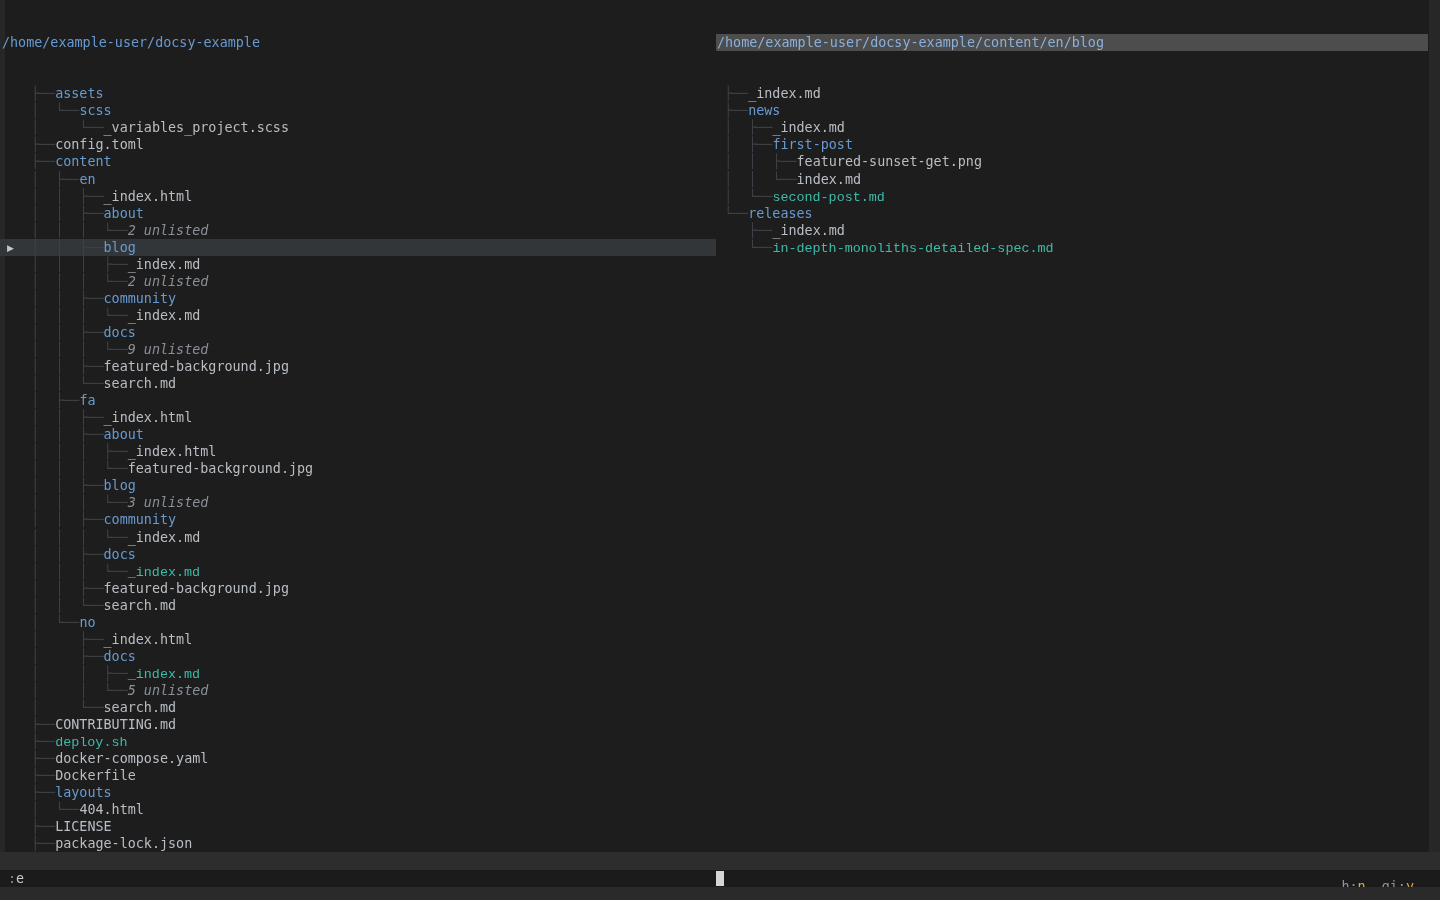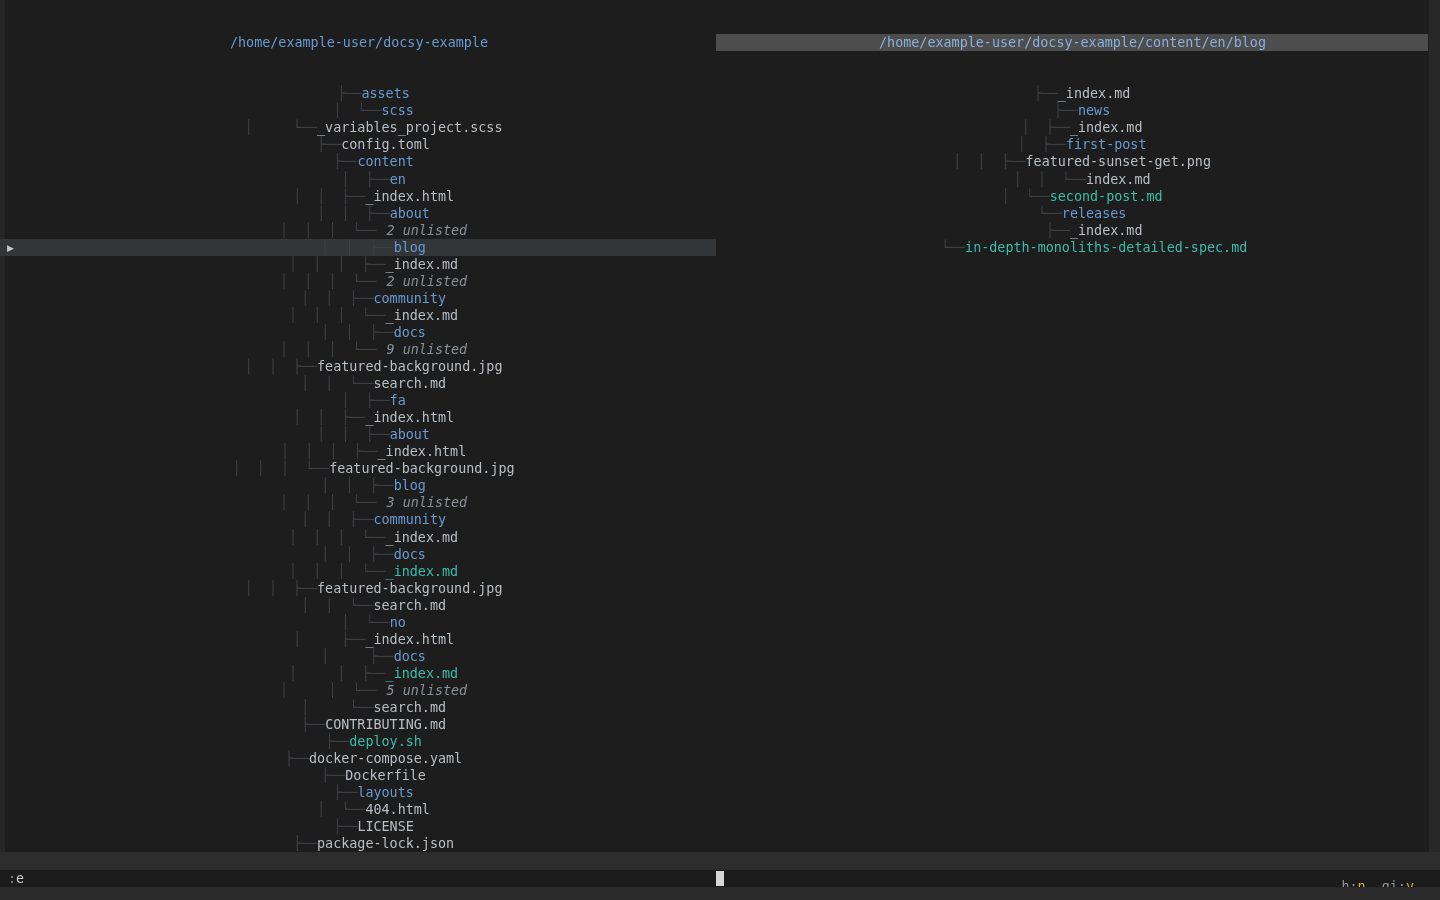--- a/index.html
+++ b/index.html
@@ -1,21 +1,21 @@
 <!DOCTYPE html>
 <html style="--bg: #1d1d1d; --edge_strip: #272727; --tree_line: #3d4147; --dir: #689ad1; --file: #b9bec4; --git: #3cbcaa; --unlisted: #8a9098; --selected_bg: #333639; --arrow: #c5c5c5; --title_sel_bg: #4d4d4d; --title_sel_fg: #8ab0dc; --status_bg: #2d2d2d; --status_text: #ced2d6; --accent: #d9a94a; --flag_key: #8f959b; --input_bg: #1b1b1b; --input_prompt: #8a8f95; --input_text: #c6cbd1; --cursor: #d6d6d6; --bottom_strip: #2a2a2a;"><head>
 <meta charset="utf-8">
 <style>
   * { margin:0; padding:0; box-sizing:border-box; }
   html,body { background:#000; }
   .screen {
     position:relative; width:1440px; height:900px; overflow:hidden;
     background:var(--bg);
     font-family:"DejaVu Sans Mono", monospace;
-    font-size:13.4px; line-height:17.06px;text-align:center;
+    font-size:13.4px; line-height:17.06px;
   }
   .scroll-strip { position:absolute; top:0; height:853px; background:var(--edge_strip); }
   .scroll-strip.left-edge  { left:0; width:5px; }
   .scroll-strip.right-edge { right:0; width:11px; }
   .panel { position:absolute; top:0; height:853px; white-space:pre; overflow:hidden; }
   .panel.left  { left:0; width:716px; }
   .panel.right { left:716px; width:724px; }
   .trow { height:17.06px; position:relative; padding-left:31px; }
   .panel.right .trow { padding-left:8px; }
   .trow.title { padding-left:2px; }
@@ -24,22 +24,22 @@
   }
   .panel.right .trow.title .dir { color:var(--title_sel_fg); }
   .trow.sel { background:var(--selected_bg); }
   .arrow {
     position:absolute; left:7px; top:1px; font-size:9px;
     color:var(--arrow); font-family:"DejaVu Sans", sans-serif;
   }
   .lines { color:var(--tree_line); }
   .dir   { color:var(--dir); }
   .file  { color:var(--file); }
-  .git   { color:var(--git); }
-  .unlisted { color:var(--unlisted); font-style:italic;margin-left:10px; }
+  .git   { color:var(--git);font-family:Liberation Mono, monospace; }
+  .unlisted { color:var(--unlisted); font-style:italic; }
   .status-bar {
     position:absolute; left:0; top:852px; width:1440px; height:17.5px;
     background:var(--status_bg); color:var(--status_text);
     padding-left:14px; white-space:pre;
   }
   .status-bar .accent { color:var(--accent); }
   .input-bar {
     position:absolute; left:0; top:869.5px; width:1440px; height:17px;
     background:var(--input_bg); white-space:pre;
   }

